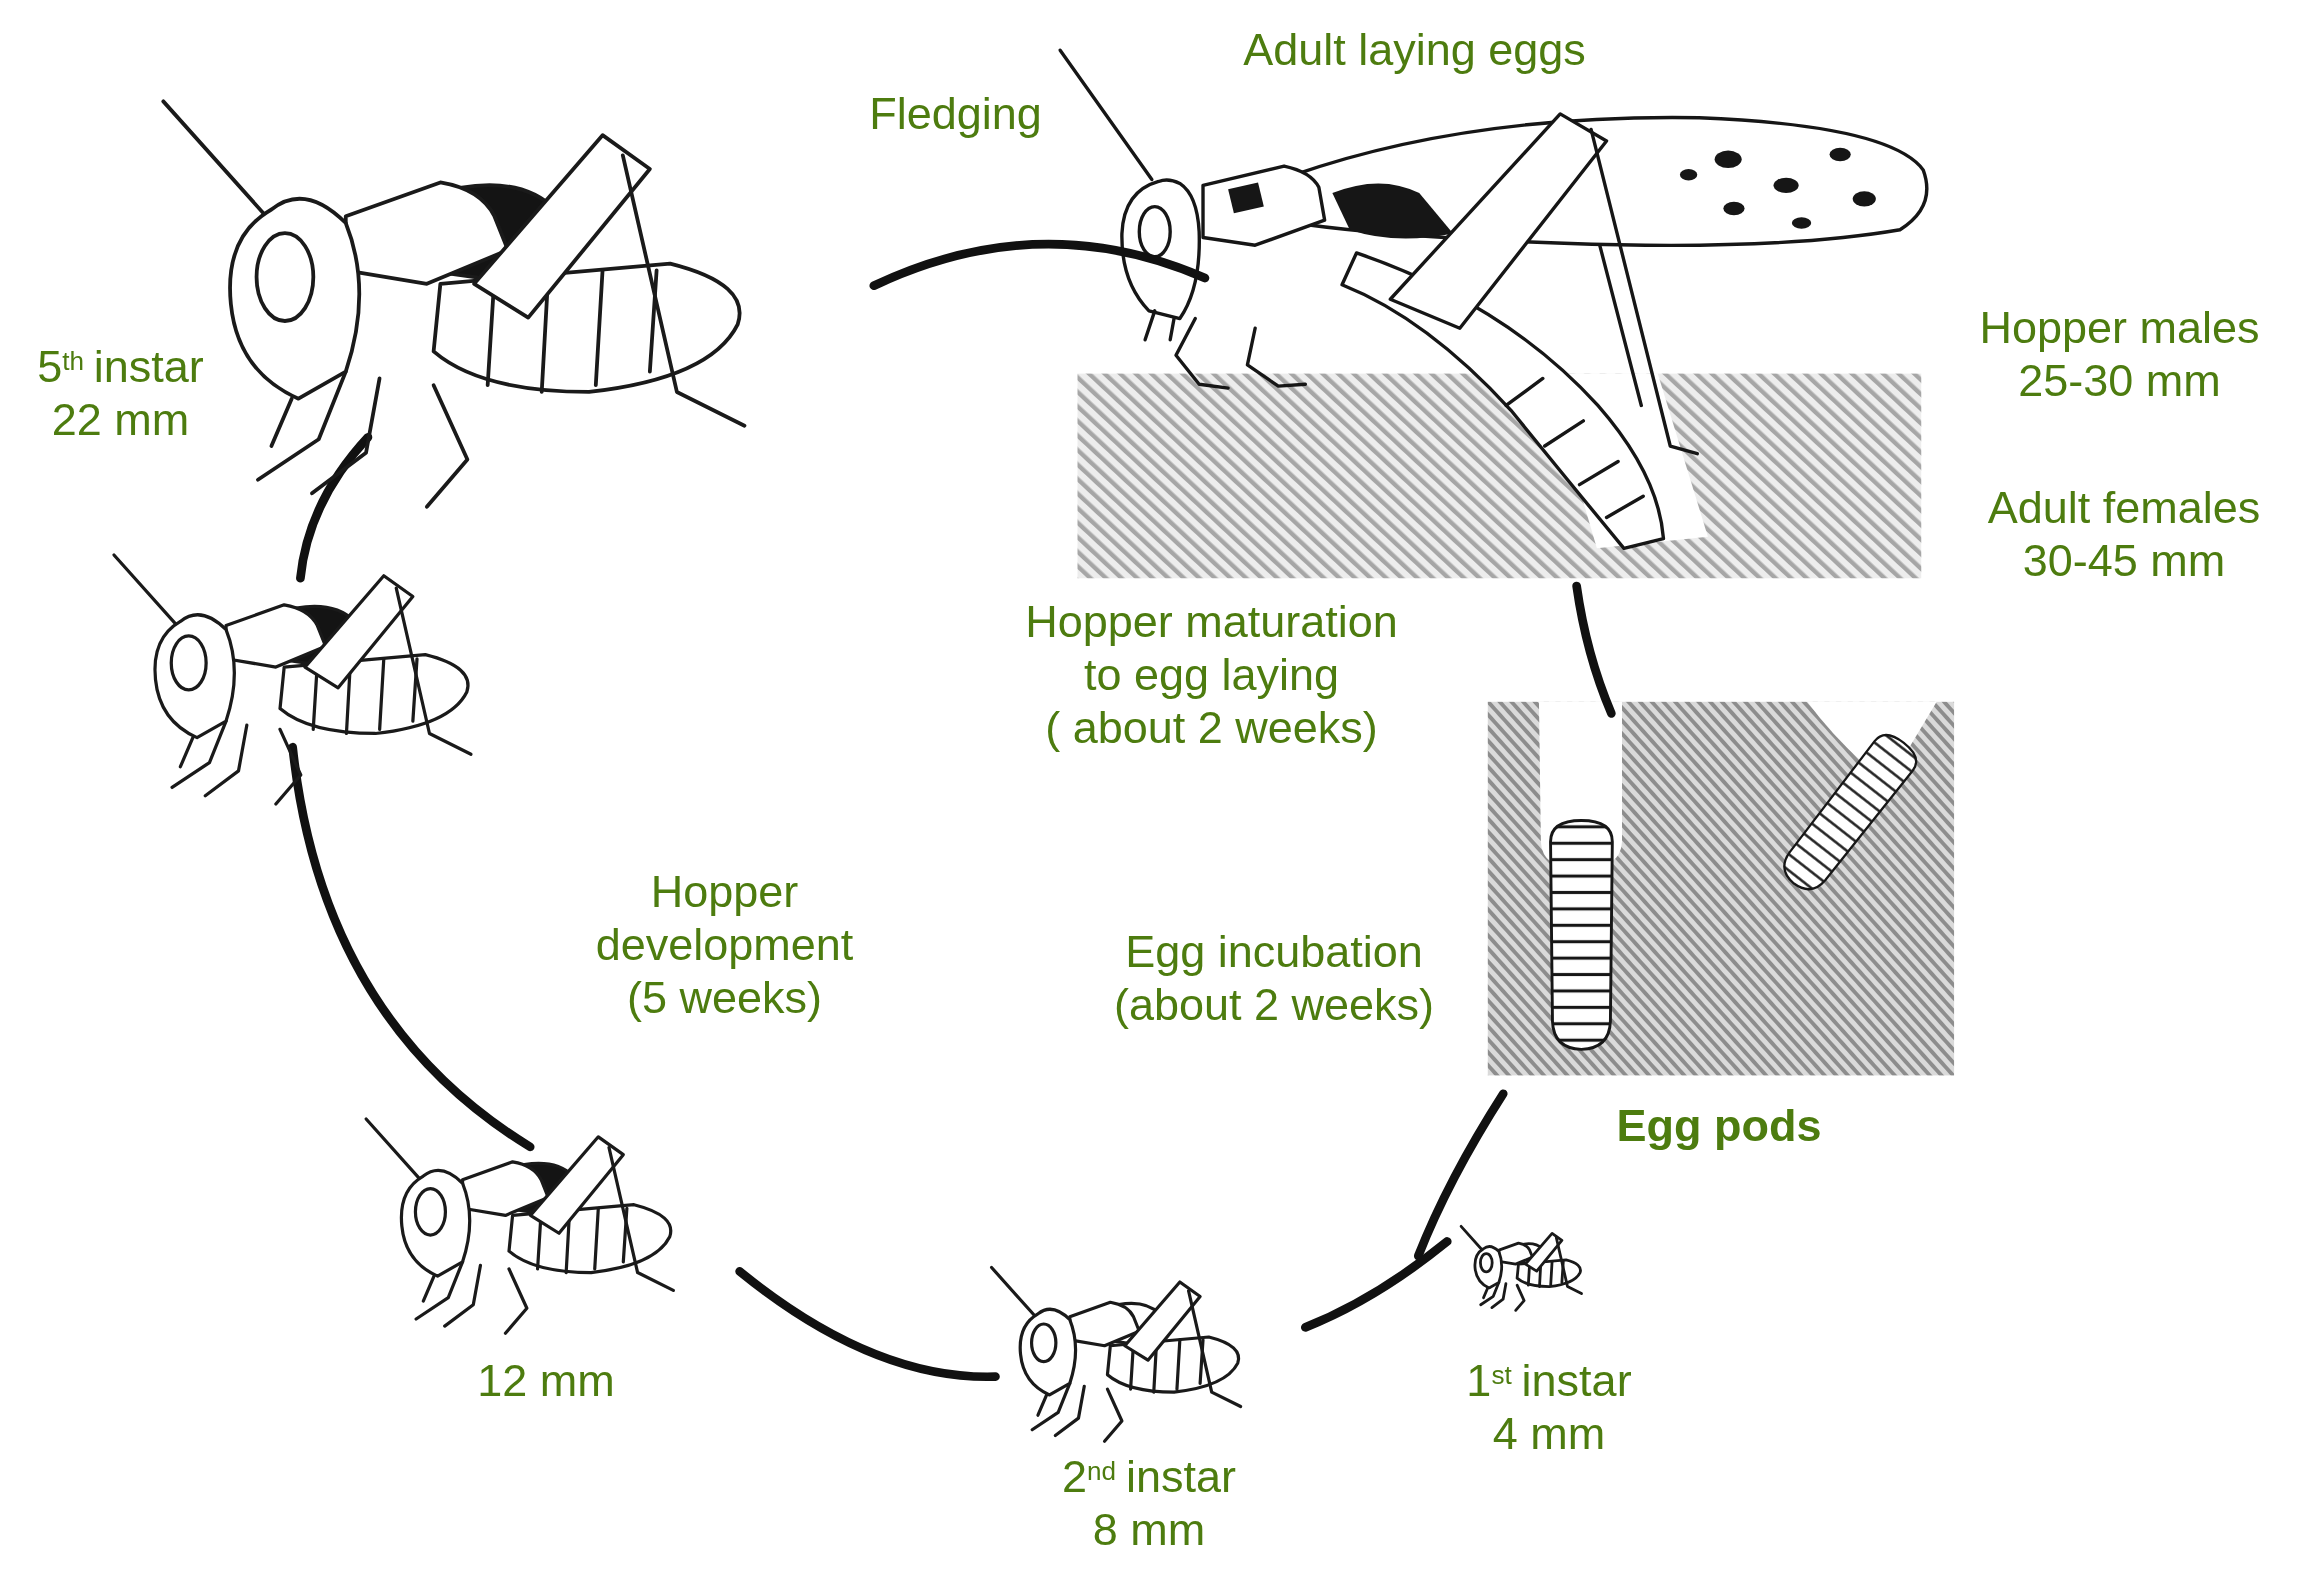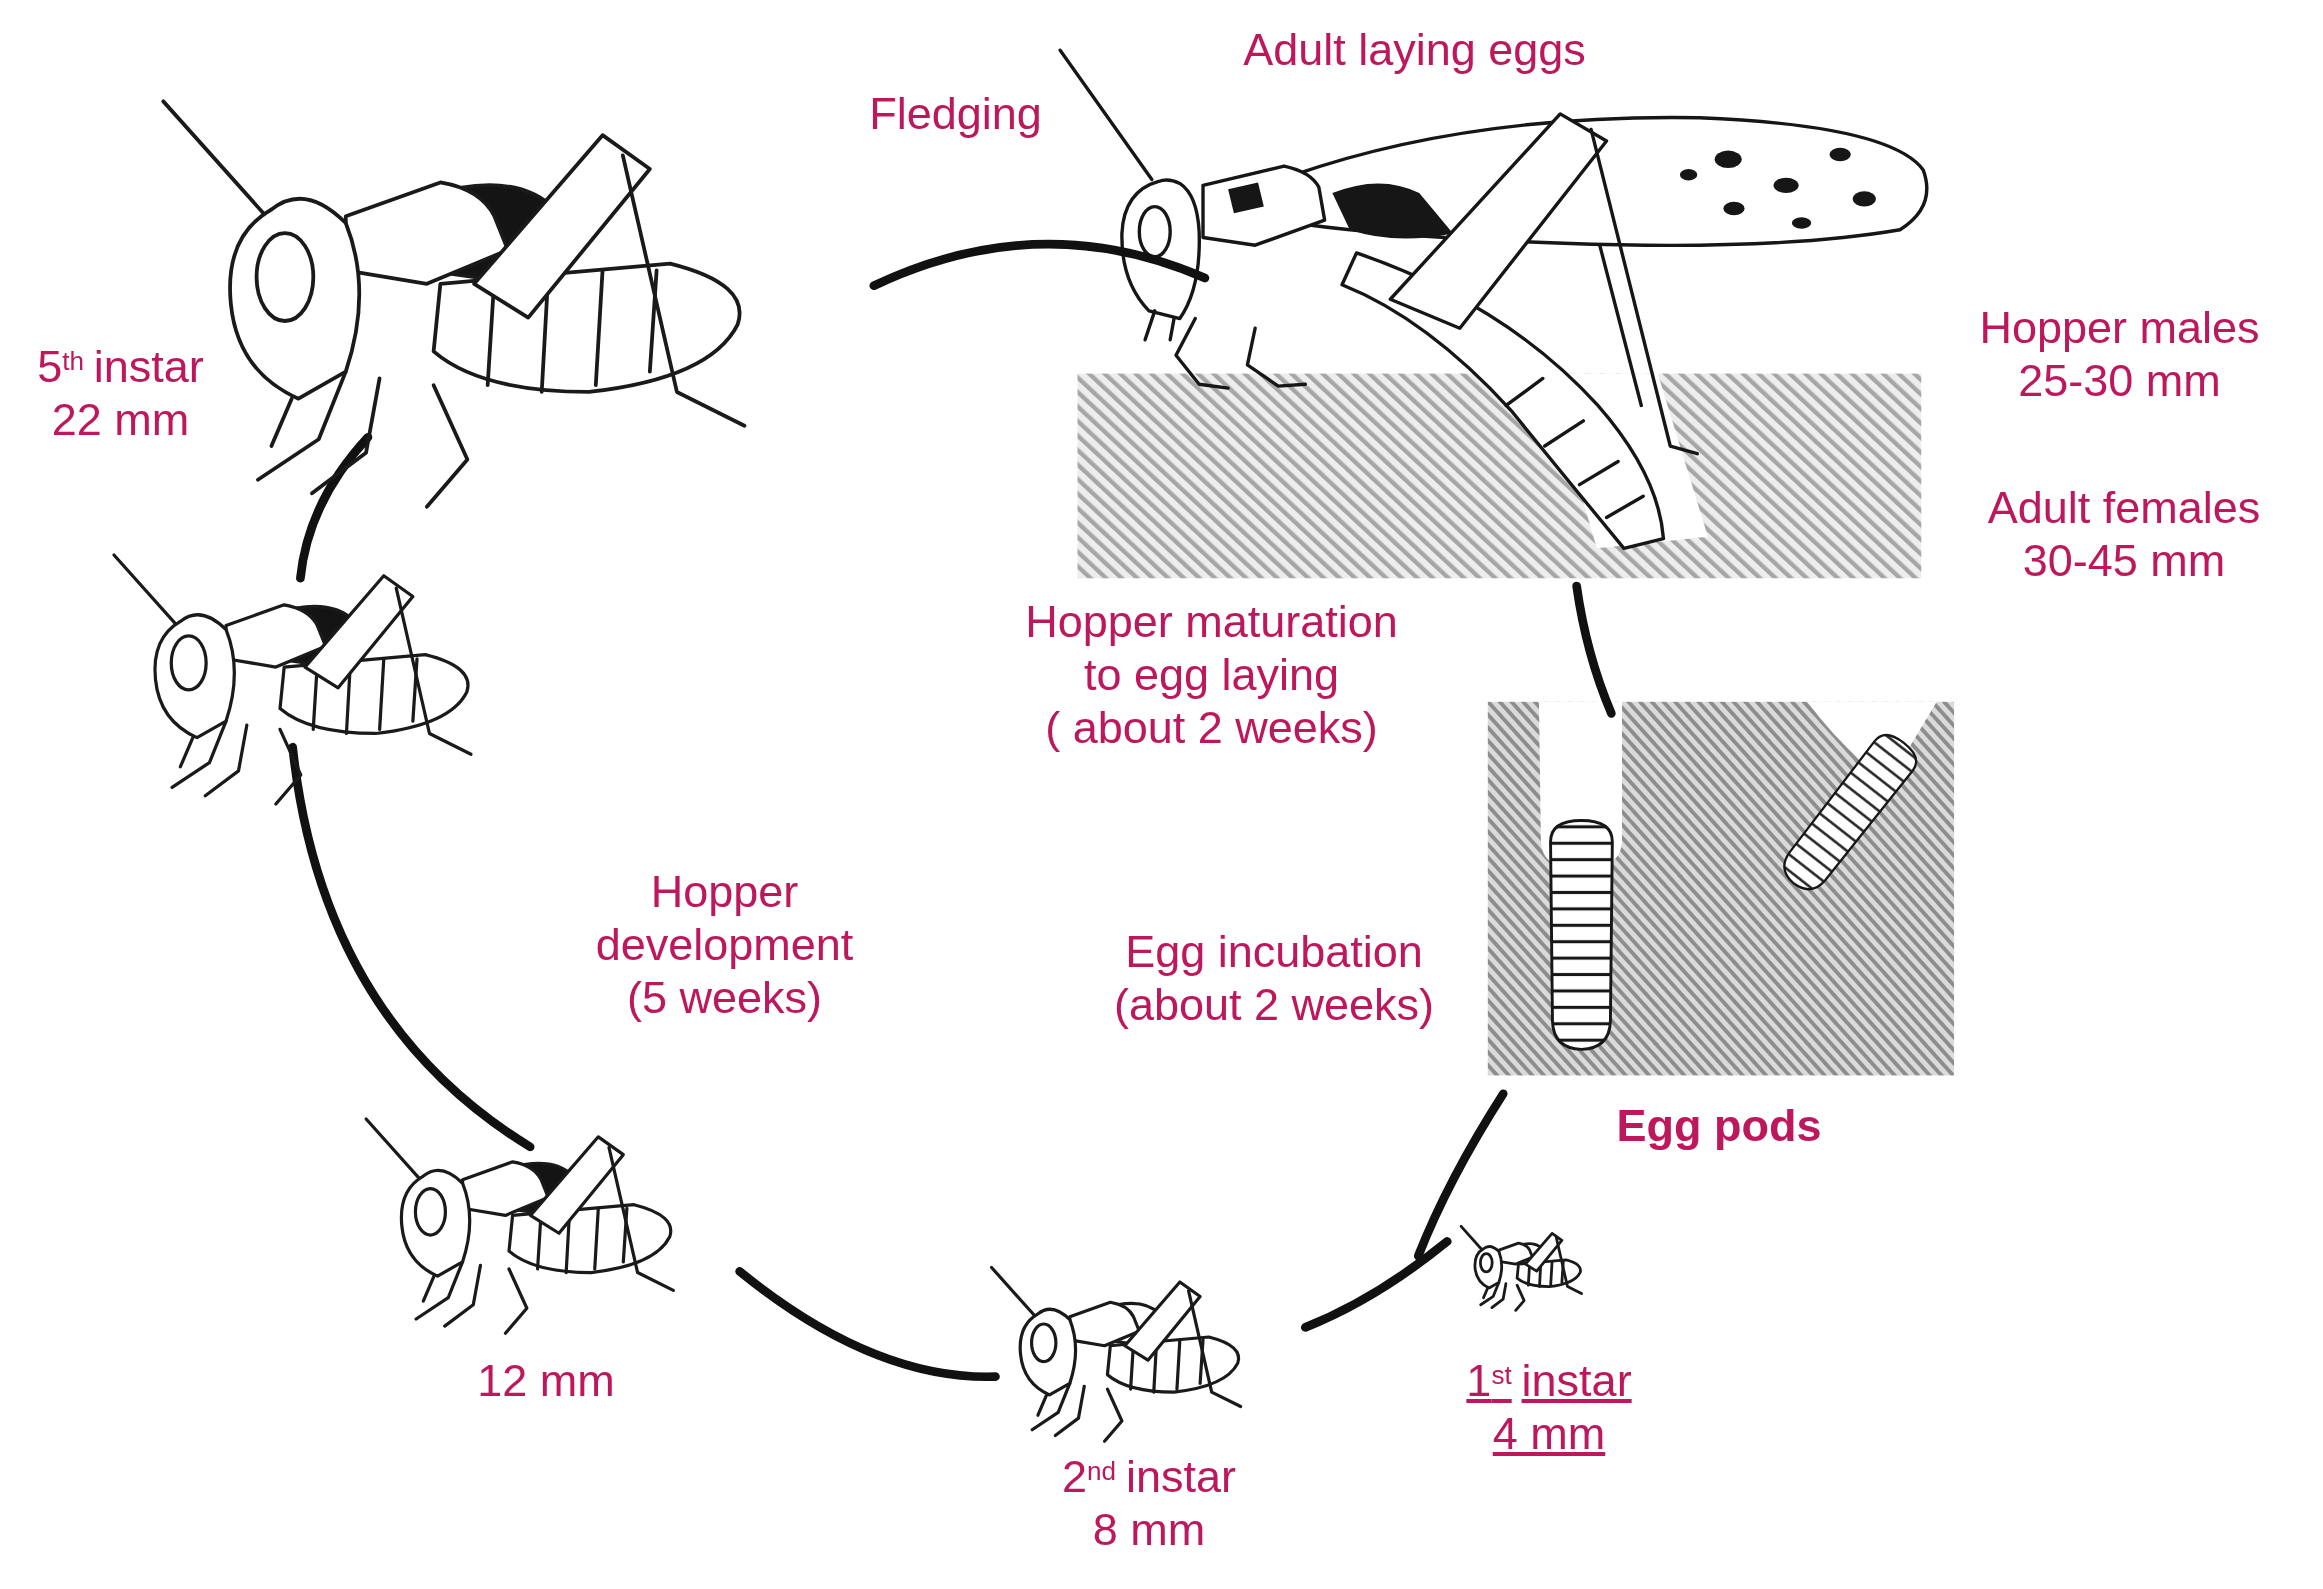--- a/index.html
+++ b/index.html
@@ -3,21 +3,21 @@
 <meta charset="utf-8">
 <style>
   html,body{margin:0;padding:0;background:#fff;}
   .canvas{
     position:relative;width:2323px;height:1589px;background:#ffffff;
     font-family:"Liberation Sans", sans-serif;color:#1c1c1c;overflow:hidden;
   }
   .canvas svg{position:absolute;left:0;top:0;}
   .lbl{
     position:absolute;text-align:center;font-size:45px;line-height:53px;
-    color:#be185d;letter-spacing:0px;white-space:nowrap;
+    color:#4d7c0f;letter-spacing:0px;white-space:nowrap;
   }
   .lbl .sup{font-size:0.58em;position:relative;top:-0.45em;line-height:0;}
   .lbl .noun{margin-left:0.22em;text-align:center;}
 </style>
 </head>
 <body>
 
 <div class="canvas">
 
   <svg width="2323" height="1589" viewBox="0 0 2406 1646">
@@ -140,21 +140,21 @@
     <div>( about 2 weeks)</div>
   </div>
 
   <div class="lbl" style="left:1052px;top:925px;width:444px;">
     <div>Egg incubation</div>
     <div>(about 2 weeks)</div>
   </div>
 
   <div class="lbl" style="left:1574px;top:1099px;width:290px;font-weight:bold;">Egg pods</div>
 
-  <div class="lbl" style="left:1414px;top:1354px;width:270px;text-decoration:underline;">
+  <div class="lbl" style="left:1414px;top:1354px;width:270px;">
     <div><span>1</span><span class="sup">st</span><span class="noun">instar</span></div>
     <div>4 mm</div>
   </div>
 
   <div class="lbl" style="left:1004px;top:1450px;width:290px;">
     <div><span>2</span><span class="sup">nd</span><span class="noun">instar</span></div>
     <div>8 mm</div>
   </div>
 
   <div class="lbl" style="left:401px;top:1354px;width:290px;">

